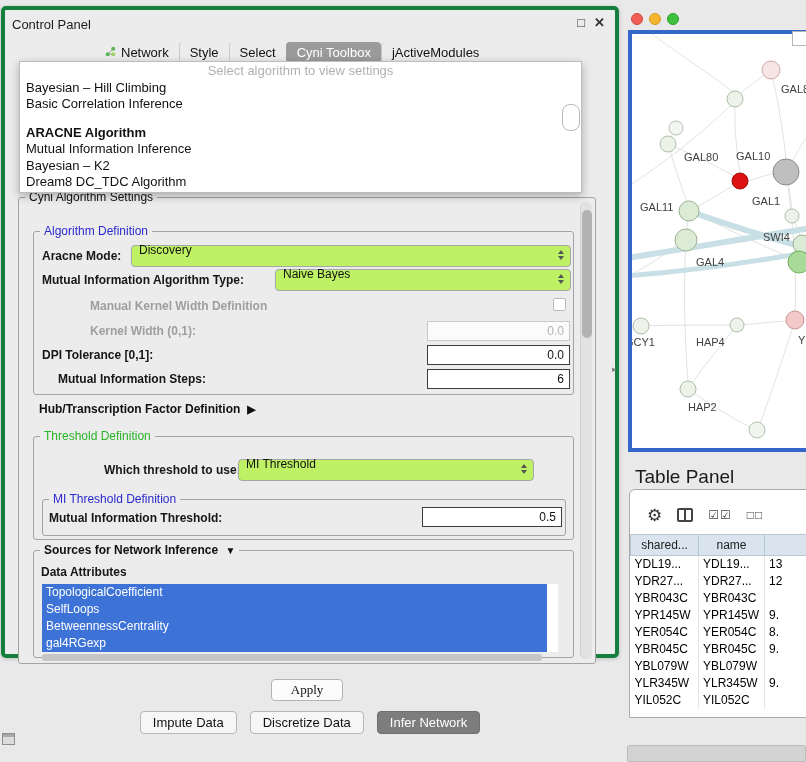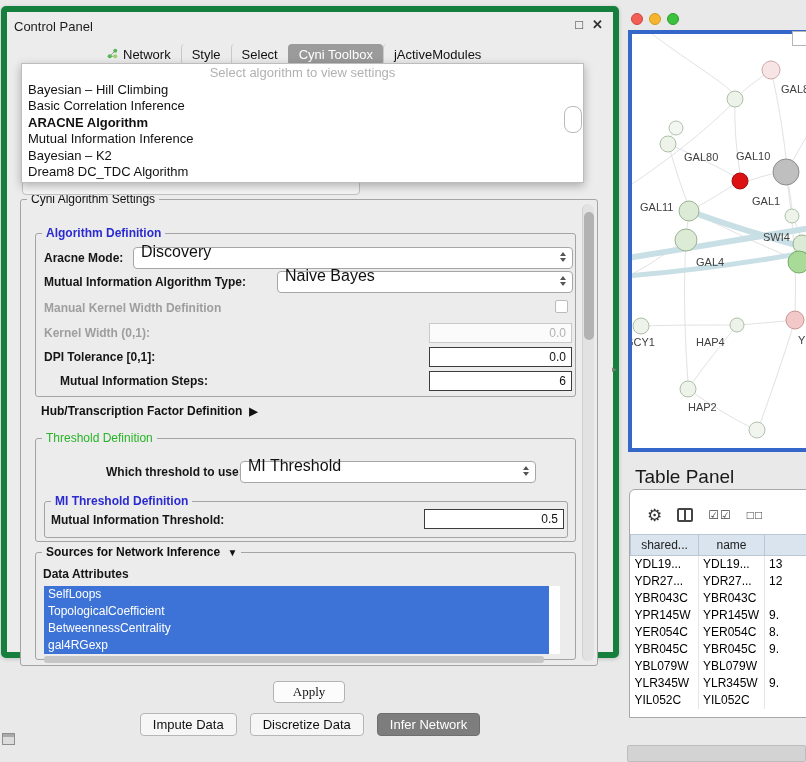--- a/index.html
+++ b/index.html
@@ -1,58 +1,58 @@
 <!DOCTYPE html>
 <html style="--accent_blue: #3566c9; --selection_blue: #3d72d6; --edge_thin: #e2e2e2; --edge_thick: #c8dfe6; --legend_blue: #2a2ad0; --legend_green: #27b427; --tab_active_bg: #9b9b9b; --bottom_tab_active_bg: #7d7d7d; --traffic_red: #f25e56; --traffic_yellow: #f6b52e; --traffic_green: #3cc23c; --header_bg: #d9e4ef;"><head>
 <meta charset="utf-8">
 <style>
   *{margin:0;padding:0;box-sizing:border-box;}
   html,body{width:806px;height:762px;}
   body{position:relative;overflow:hidden;background:#e9e9e9;font-family:"Liberation Sans",sans-serif;color:#111;}
 
   
   .control-panel{position:absolute;left:1px;top:6px;width:618px;height:652px;background:#ececec;
-    border:6px solid #15803d;border-radius:5px;box-shadow:0 1px 4px rgba(0,0,0,.18);}
+    border:4px solid #15803d;border-radius:5px;box-shadow:0 1px 4px rgba(0,0,0,.18);}
   .cp-title{position:absolute;left:7px;top:7px;font-size:13px;color:#1c1c1c;}
   .cp-controls{position:absolute;right:10px;top:5px;display:flex;gap:9px;font-size:13px;color:#333;}
   .cp-controls .wc{cursor:default;}
   .cp-controls .close{font-weight:bold;}
 
   .cp-tabs{position:absolute;left:90px;top:32px;display:flex;align-items:center;font-size:13px;}
   .tab{display:flex;align-items:center;gap:5px;padding:3px 10px;border-radius:4px;white-space:nowrap;}
   .tab + .tab{border-left:1px solid #c9c9c9;}
   .tab.active{background:var(--tab_active_bg);color:#fff;border-left-color:transparent;border-radius:4px;}
 
   .hidden-combo{position:absolute;left:15px;top:168px;width:338px;height:15px;border:1px solid #c2c2c2;
     border-radius:4px;background:#f5f5f5;z-index:1;}
 
   .algo-popup{position:absolute;left:14px;top:51px;width:563px;background:#fff;border:1px solid #bdbdbd;
     box-shadow:0 3px 9px rgba(0,0,0,.28);z-index:20;padding:1px 0;}
   .popup-item{font-size:13px;line-height:16.5px;padding:0 6px;white-space:nowrap;}
   .popup-item.placeholder{color:#b1b1b1;text-align:center;}
-  .popup-item.selected{font-weight:bold;}
+  .popup-item.selected{font-weight:bold;margin-top:12px;}
   .popup-thumb{position:absolute;right:1px;top:42px;width:18px;height:27px;background:#fff;
     border:1px solid #b9b9b9;border-radius:8px;}
 
   .fieldset{position:absolute;border:1px solid #a4a4a4;border-radius:3px;}
   .legend{position:absolute;top:-8px;left:6px;background:#ececec;padding:0 4px;font-size:12px;white-space:nowrap;}
-  .legend.blue{color:var(--legend_blue);font-weight:bold;}
+  .legend.blue{color:var(--legend_blue);}
   .legend.green{color:var(--legend_green);}
   .legend.bold{font-weight:bold;}
 
   .settings-box{left:13px;top:187px;width:578px;height:467px;background:#ececec;}
   .v-scroll{position:absolute;right:3px;top:4px;bottom:4px;width:12px;background:#e2e2e2;
     border-left:1px solid #d0d0d0;border-radius:6px;}
   .v-thumb{position:absolute;top:8px;left:1px;width:10px;height:128px;background:#b2b2b2;border-radius:5px;}
 
   .lbl{position:absolute;font-size:12px;font-weight:bold;color:#161616;white-space:nowrap;}
-  .lbl.disabled{color:#9e9e9e;}
-
-  .combo{position:absolute;height:22px;background:#ffffff;border:1px solid #a6a6a6;border-radius:4px;
-    font-size:16px;display:flex;align-items:center;padding:0 22px 12px 7px;}
+  .lbl.disabled{color:#9e9e9e;margin-left:48px;}
+
+  .combo{position:absolute;height:22px;background:#bef264;border:1px solid #a6a6a6;border-radius:4px;
+    font-size:12px;display:flex;align-items:center;padding:0 22px 12px 7px;}
   .combo .arrows{position:absolute;right:6px;top:4px;display:flex;flex-direction:column;gap:2px;}
   .combo .arrows i{display:block;width:0;height:0;border-left:3.5px solid transparent;border-right:3.5px solid transparent;}
   .combo .arrows i.up{border-bottom:4px solid #555;}
   .combo .arrows i.dn{border-top:4px solid #555;}
 
   .tfield{position:absolute;height:20px;background:#fff;border:1px solid #9a9a9a;font-size:12px;
     text-align:right;padding:0 5px;font-family:inherit;color:#111;}
   .tfield.dark{border-color:#3c3c3c;}
   .tfield.disabled{color:#b2b2b2;border-color:#c9c9c9;background:#fbfbfb;}
 
@@ -225,22 +225,22 @@
         </div>
       </div>
 
       <div class="fieldset fs-src">
         <span class="legend bold">
           <span>Sources for Network Inference</span>
           <span class="caret-d">▼</span>
         </span>
         <span class="lbl" style="left:7px;top:14px">Data Attributes</span>
         <div class="attr-list" id="attr-list">
+            <div class="attr-item">TopologicalCoefficient</div>
             <div class="attr-item">SelfLoops</div>
-            <div class="attr-item">TopologicalCoefficient</div>
             <div class="attr-item">BetweennessCentrality</div>
             <div class="attr-item">gal4RGexp</div>
           </div>
         <div class="h-thumb"></div>
       </div>
     </div>
 
     <button class="apply-btn">Apply</button>
     <div class="bottom-tabs" id="bottom-tabs">
         <div class="btab">Impute Data</div>

